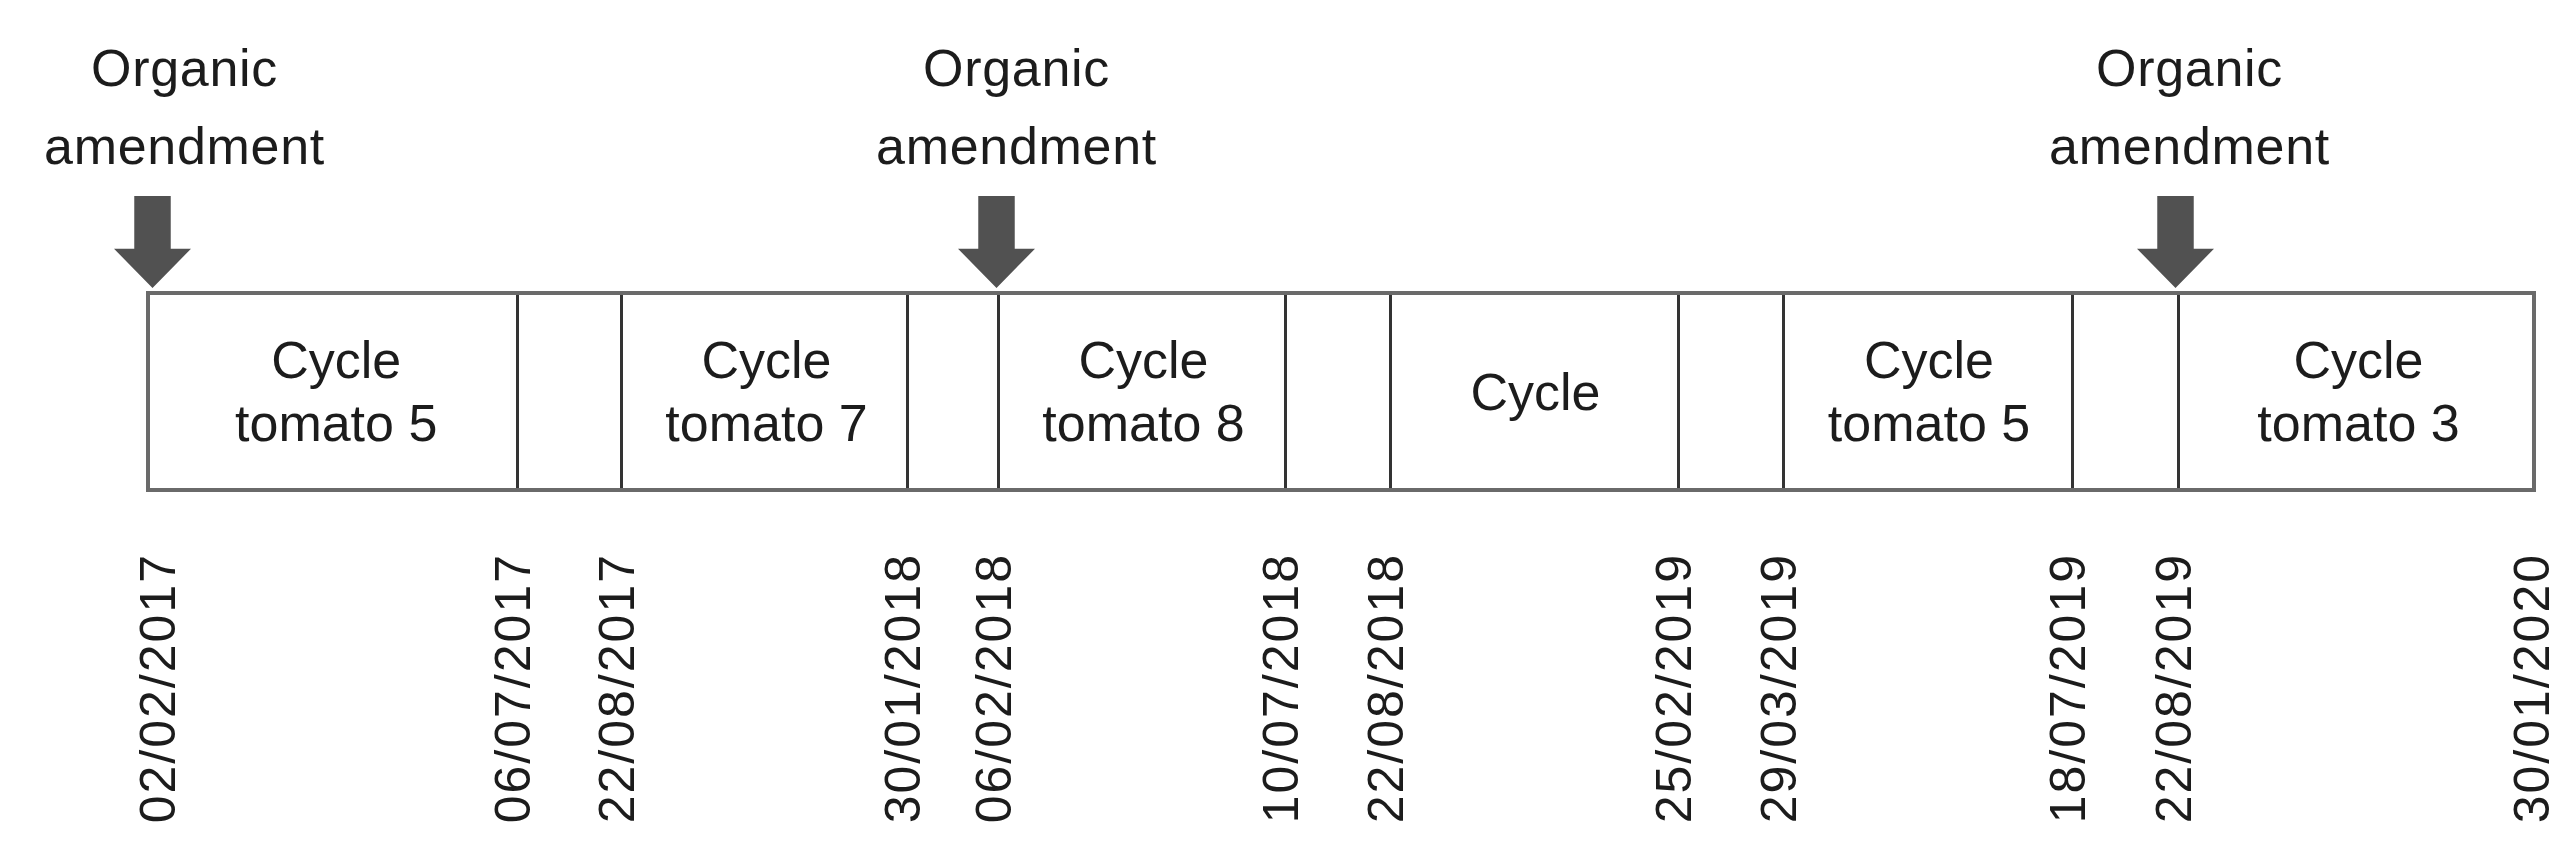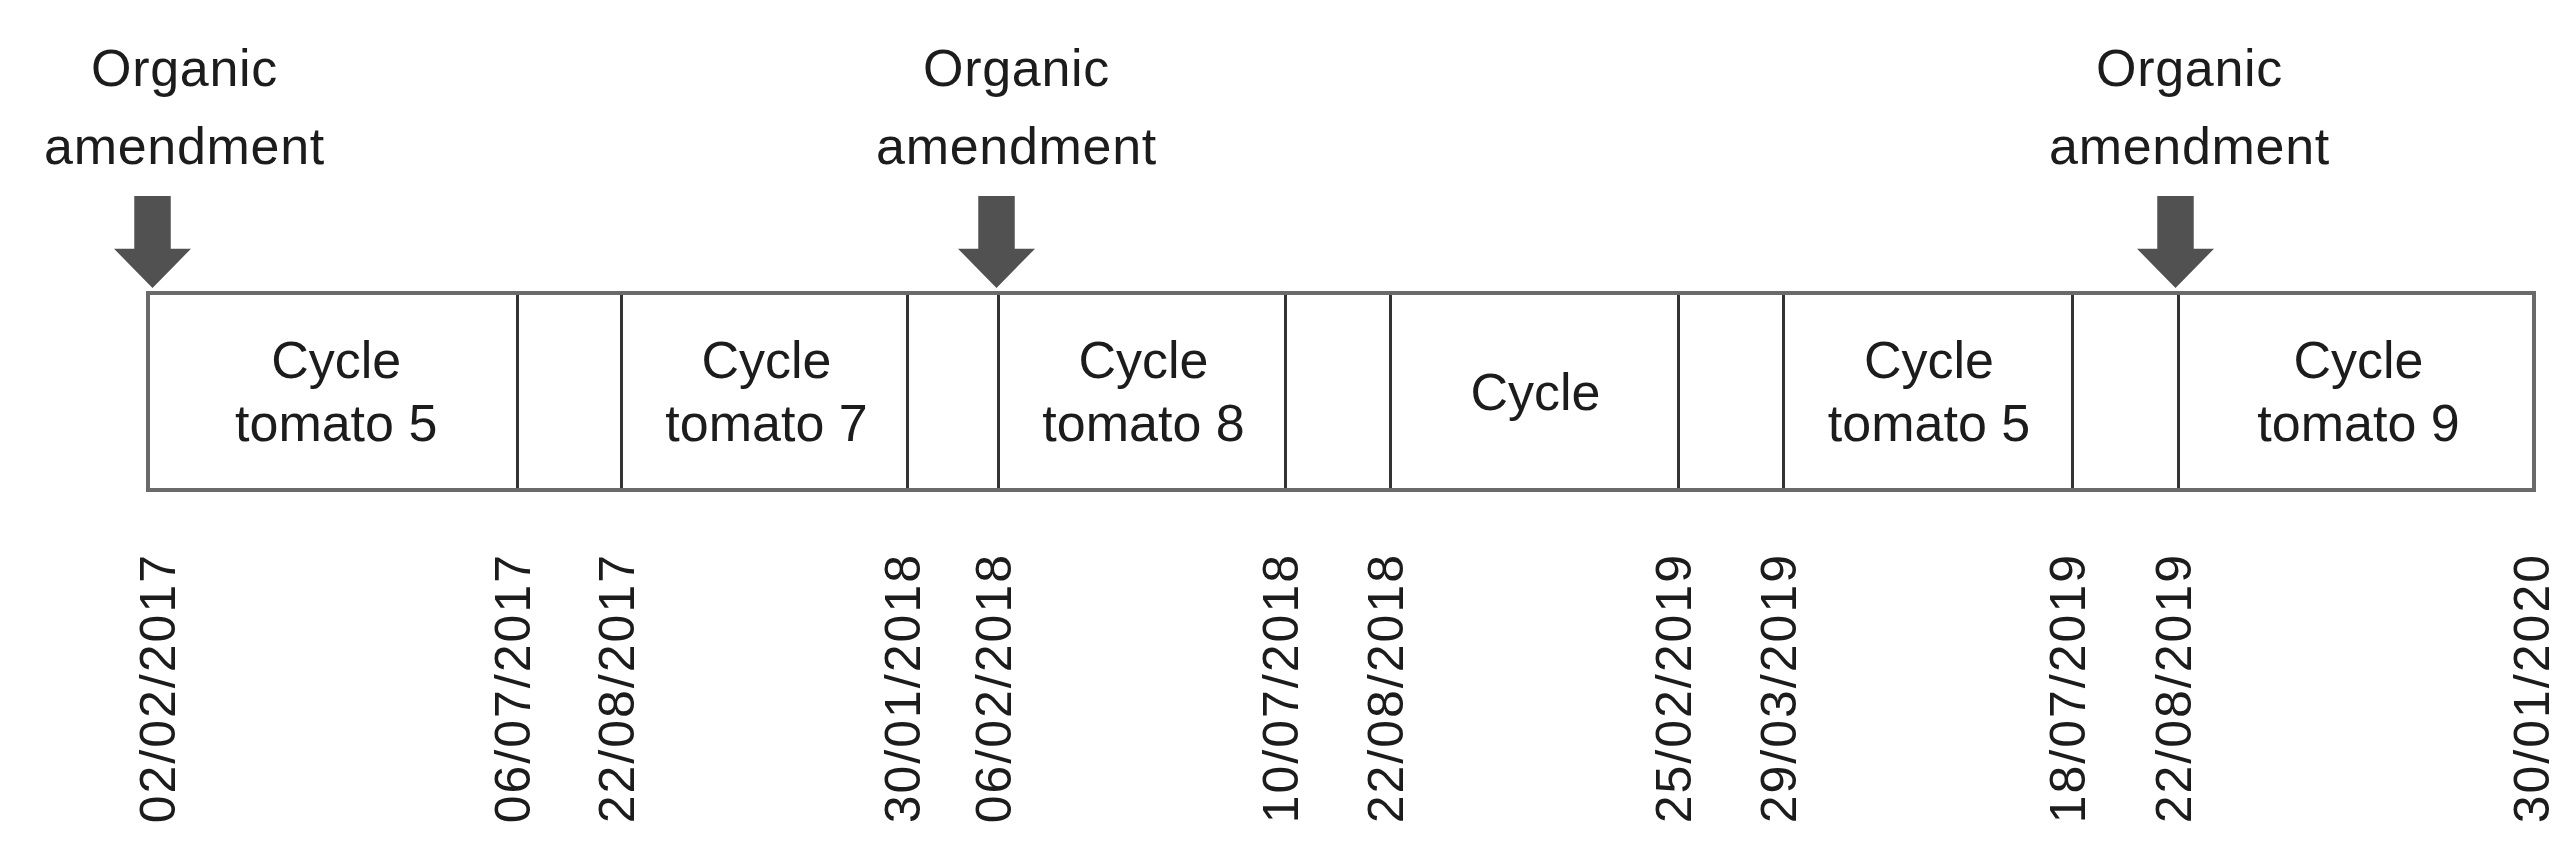--- a/index.html
+++ b/index.html
@@ -132,21 +132,21 @@
     </div>
     <div class="cycle" style="left:1243px; width:285px;">
       <div>Cycle</div>
     </div>
     <div class="cycle" style="left:1636px; width:286px;">
       <div>Cycle</div>
       <div>tomato 5</div>
     </div>
     <div class="cycle" style="left:2031px; width:355px;">
       <div>Cycle</div>
-      <div>tomato 9</div>
+      <div>tomato 3</div>
     </div>
 
     <div class="divider" style="left:366px;"></div>
     <div class="divider" style="left:470px;"></div>
     <div class="divider" style="left:756px;"></div>
     <div class="divider" style="left:847px;"></div>
     <div class="divider" style="left:1134px;"></div>
     <div class="divider" style="left:1239px;"></div>
     <div class="divider" style="left:1527px;"></div>
     <div class="divider" style="left:1632px;"></div>

